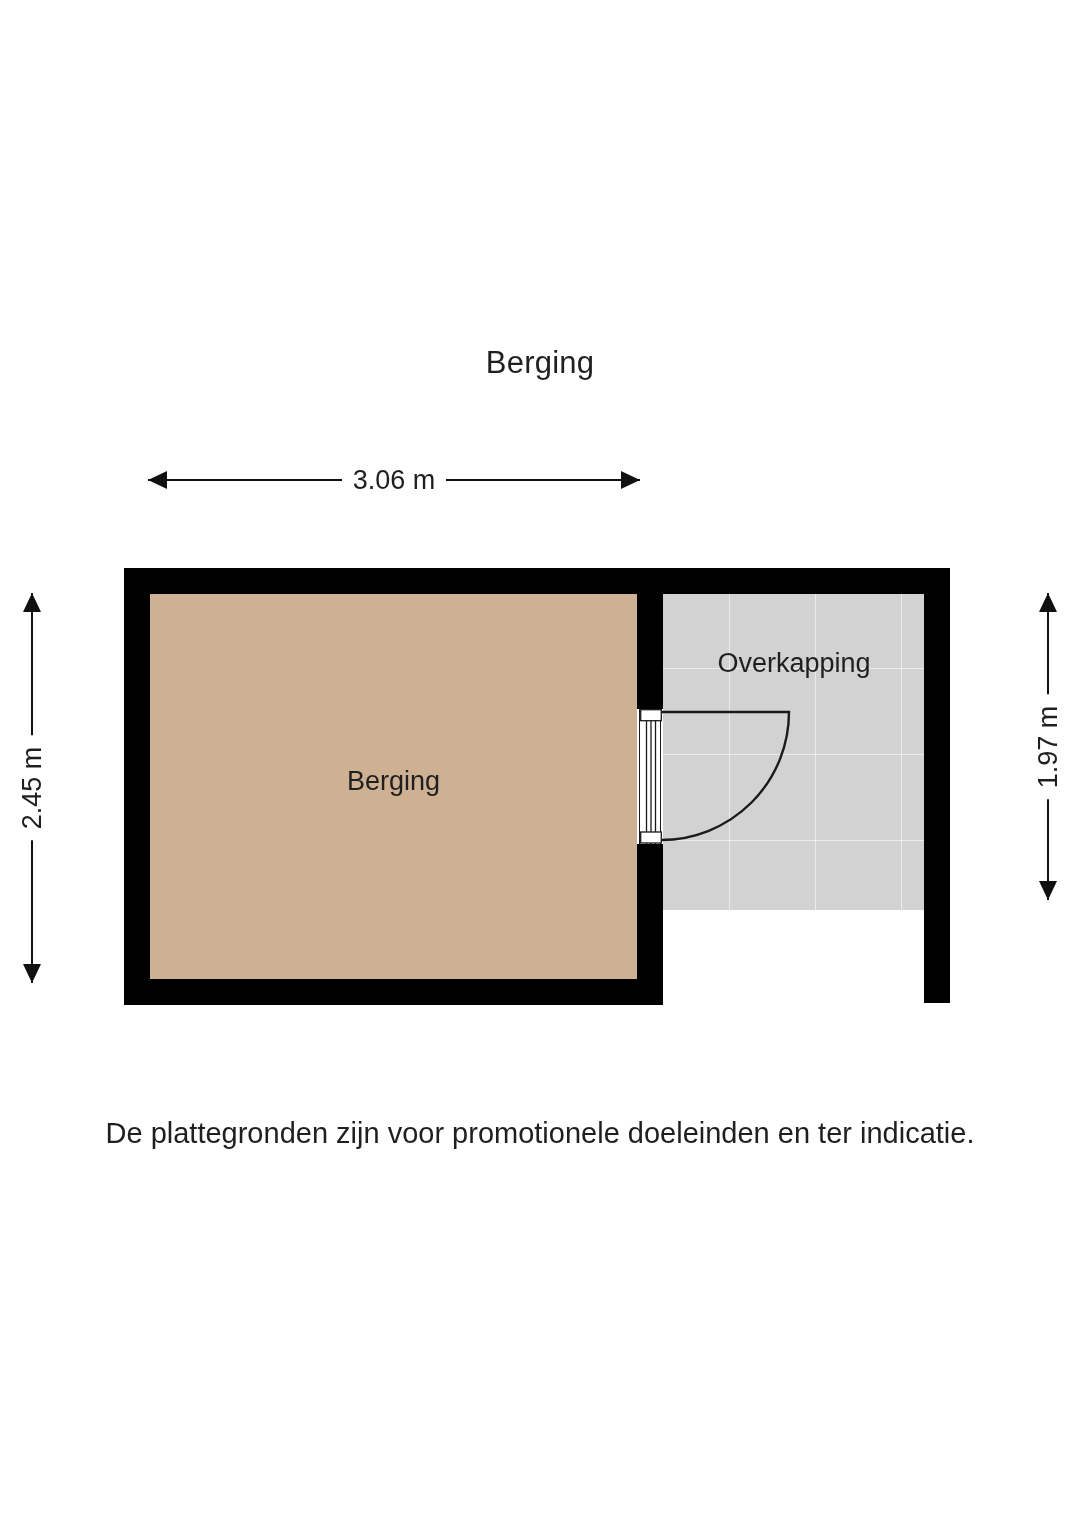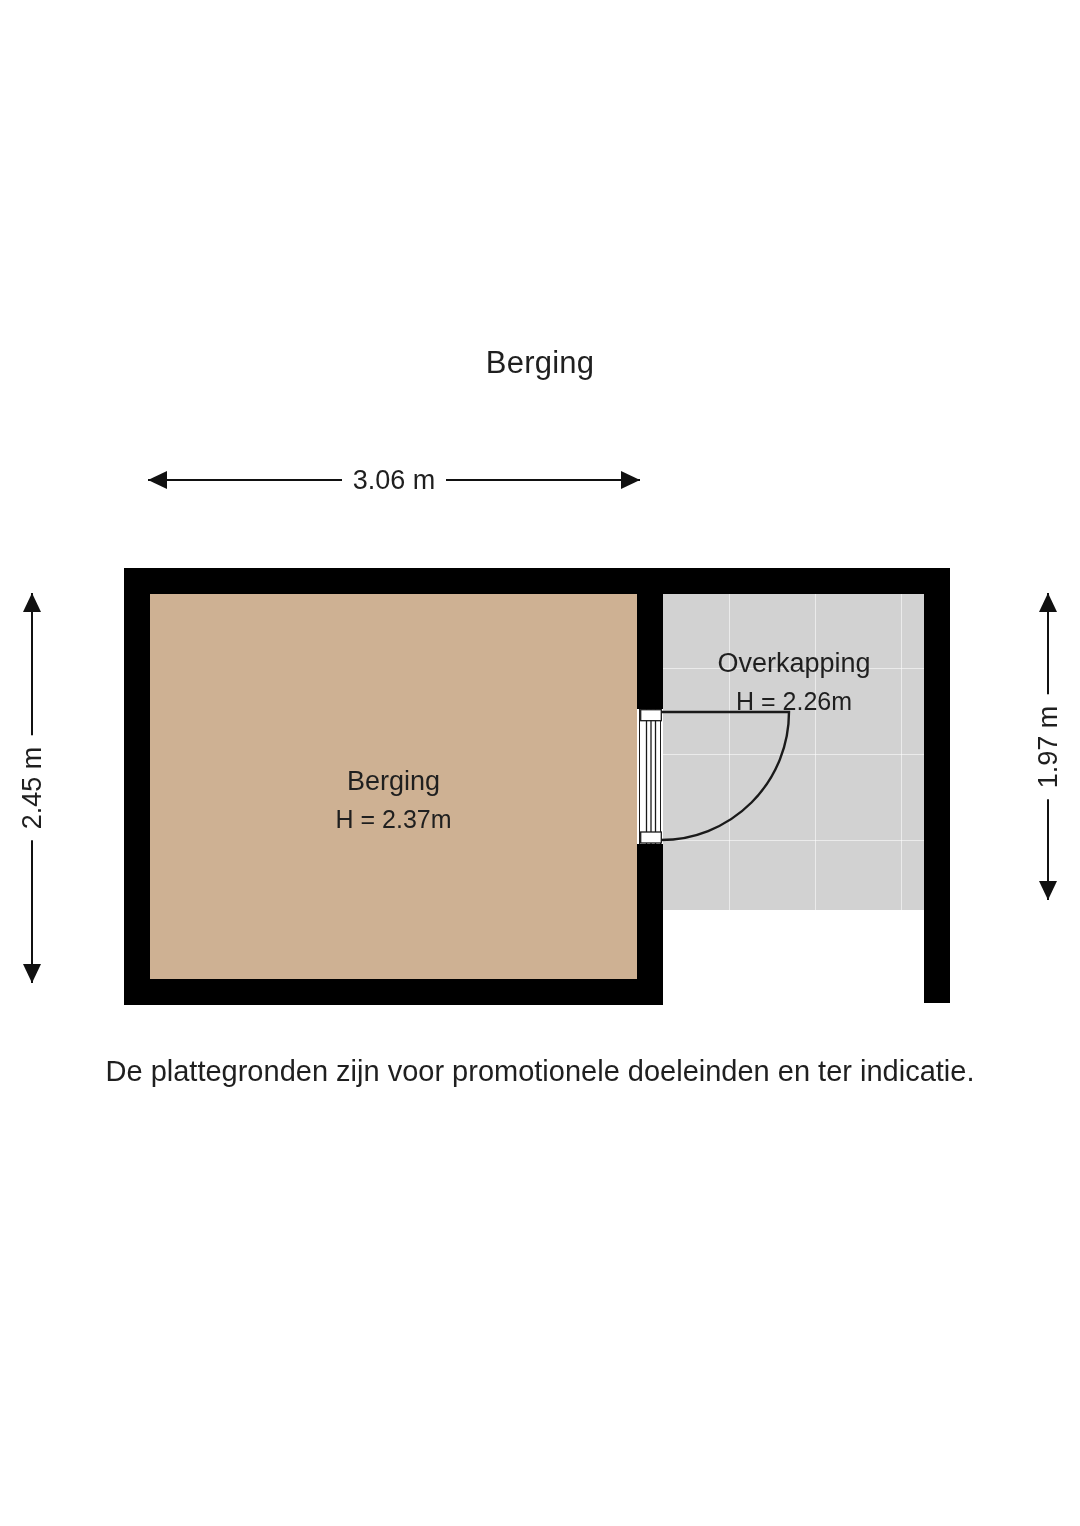--- a/index.html
+++ b/index.html
@@ -156,21 +156,21 @@
   }
   .door-swing {
     position: absolute;
     overflow: visible;
   }
 
   
   .footer {
     position: absolute;
     left: 0;
-    top: 1051px;
+    top: 1113px;
     width: 1080px;
     text-align: center;
     font-size: 29px;
     line-height: 1.38;
     color: #1f1f1f;
   }
   .footer div { display: block; }
 </style>
 </head>
 <body>
@@ -230,26 +230,24 @@
     </div>
 
     <div class="door-swing" style="left:537px; top:139px; width:150px; height:145px;">
       <svg width="150" height="145" viewBox="0 0 150 145" style="display:block;">
         <path d="M 0 5 L 128 5 A 128 128 0 0 1 0 133" fill="none" stroke="#1a1a1a" stroke-width="2.4" stroke-linecap="round"></path>
       </svg>
     </div>
 
     <div class="room-label" style="left:26px; top:196px; width:487px;">
       <span class="rl-name">Berging</span>
-      <span class="rl-height">H = 2.37m</span>
     </div>
 
     <div class="room-label" style="left:539px; top:54px; width:262px;margin-top:24px;">
       <span class="rl-name">Overkapping</span>
-      <span class="rl-height">H = 2.26m</span>
     </div>
 
   </div>
 
   <div class="footer">
     <div>De plattegronden zijn voor promotionele doeleinden en ter indicatie.</div>
   </div>
 
 </div>
 

